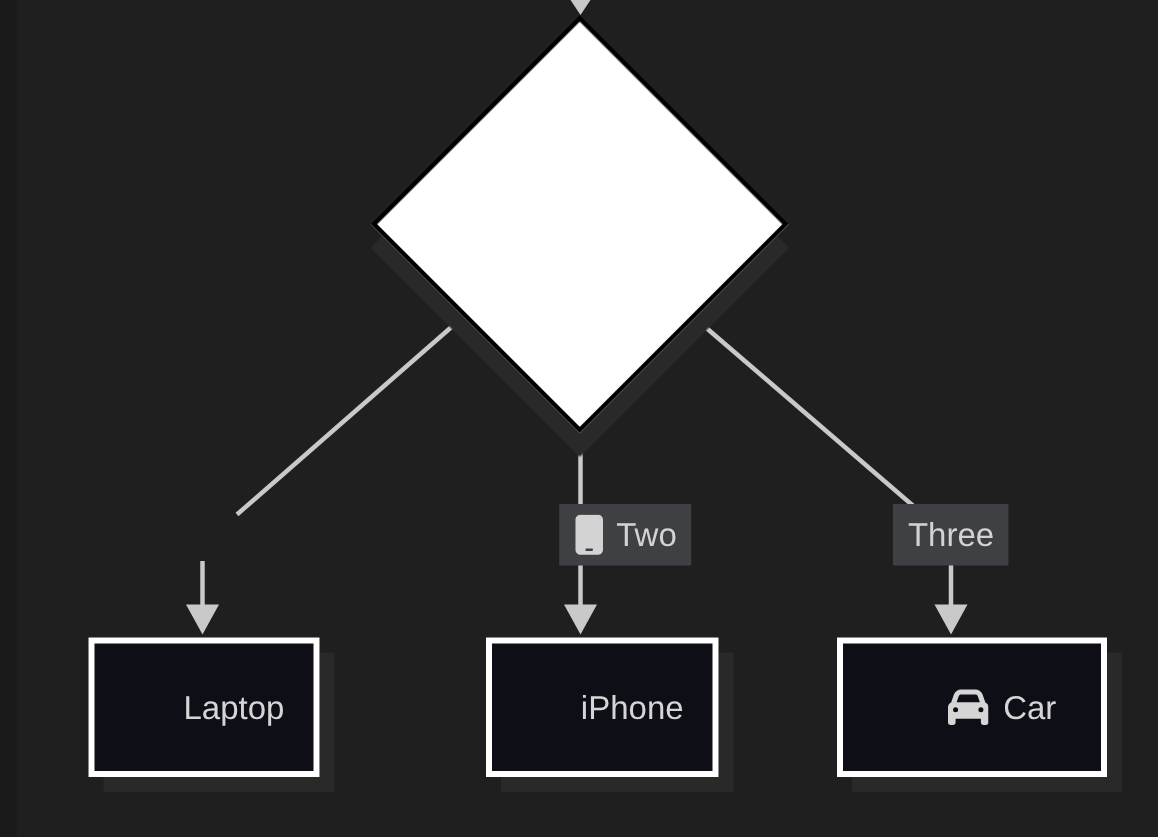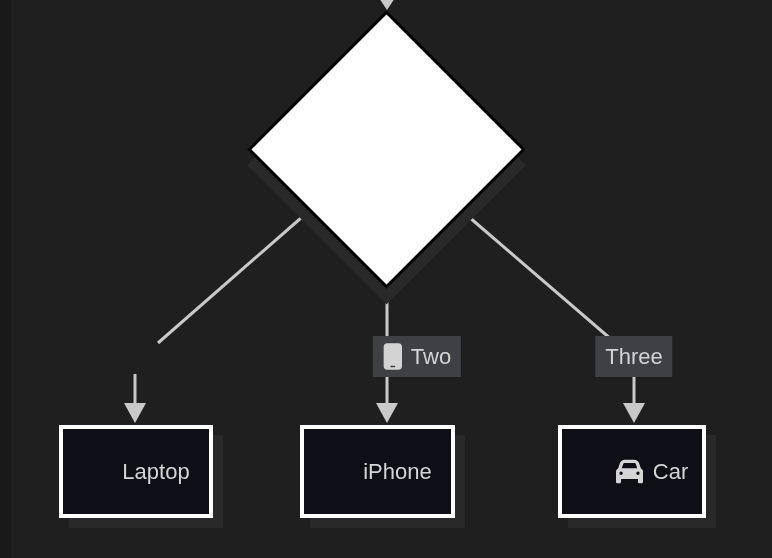--- a/index.html
+++ b/index.html
@@ -30,22 +30,22 @@
   .edge-label .icon{display:inline-flex;align-items:center;color:#d3d3d3;}
   .node{
     position:absolute;top:425px;height:93px;box-sizing:border-box;
     background:#0d0e16;border:4px solid #ffffff;
     box-shadow:10px 10px 0 #29292a;
     display:flex;align-items:center;justify-content:center;gap:10px;
     color:#d5d5d5;font-size:22px;padding-left:40px;
   }
   .node .icon{display:inline-flex;align-items:center;color:#d5d5d5;}
   #node-laptop{left:59px;width:154px;}
-  #node-iphone{left:300px;width:155px;}
-  #node-car{left:558px;width:148px;}
+  #node-iphone{left:324px;width:155px;}
+  #node-car{left:558px;width:180px;}
 </style>
 </head>
 <body>
 
 <div id="canvas">
 
   <div id="left-gutter"></div>
 
   <svg id="edge-layer" width="772" height="558" viewBox="0 0 772 558">
 

